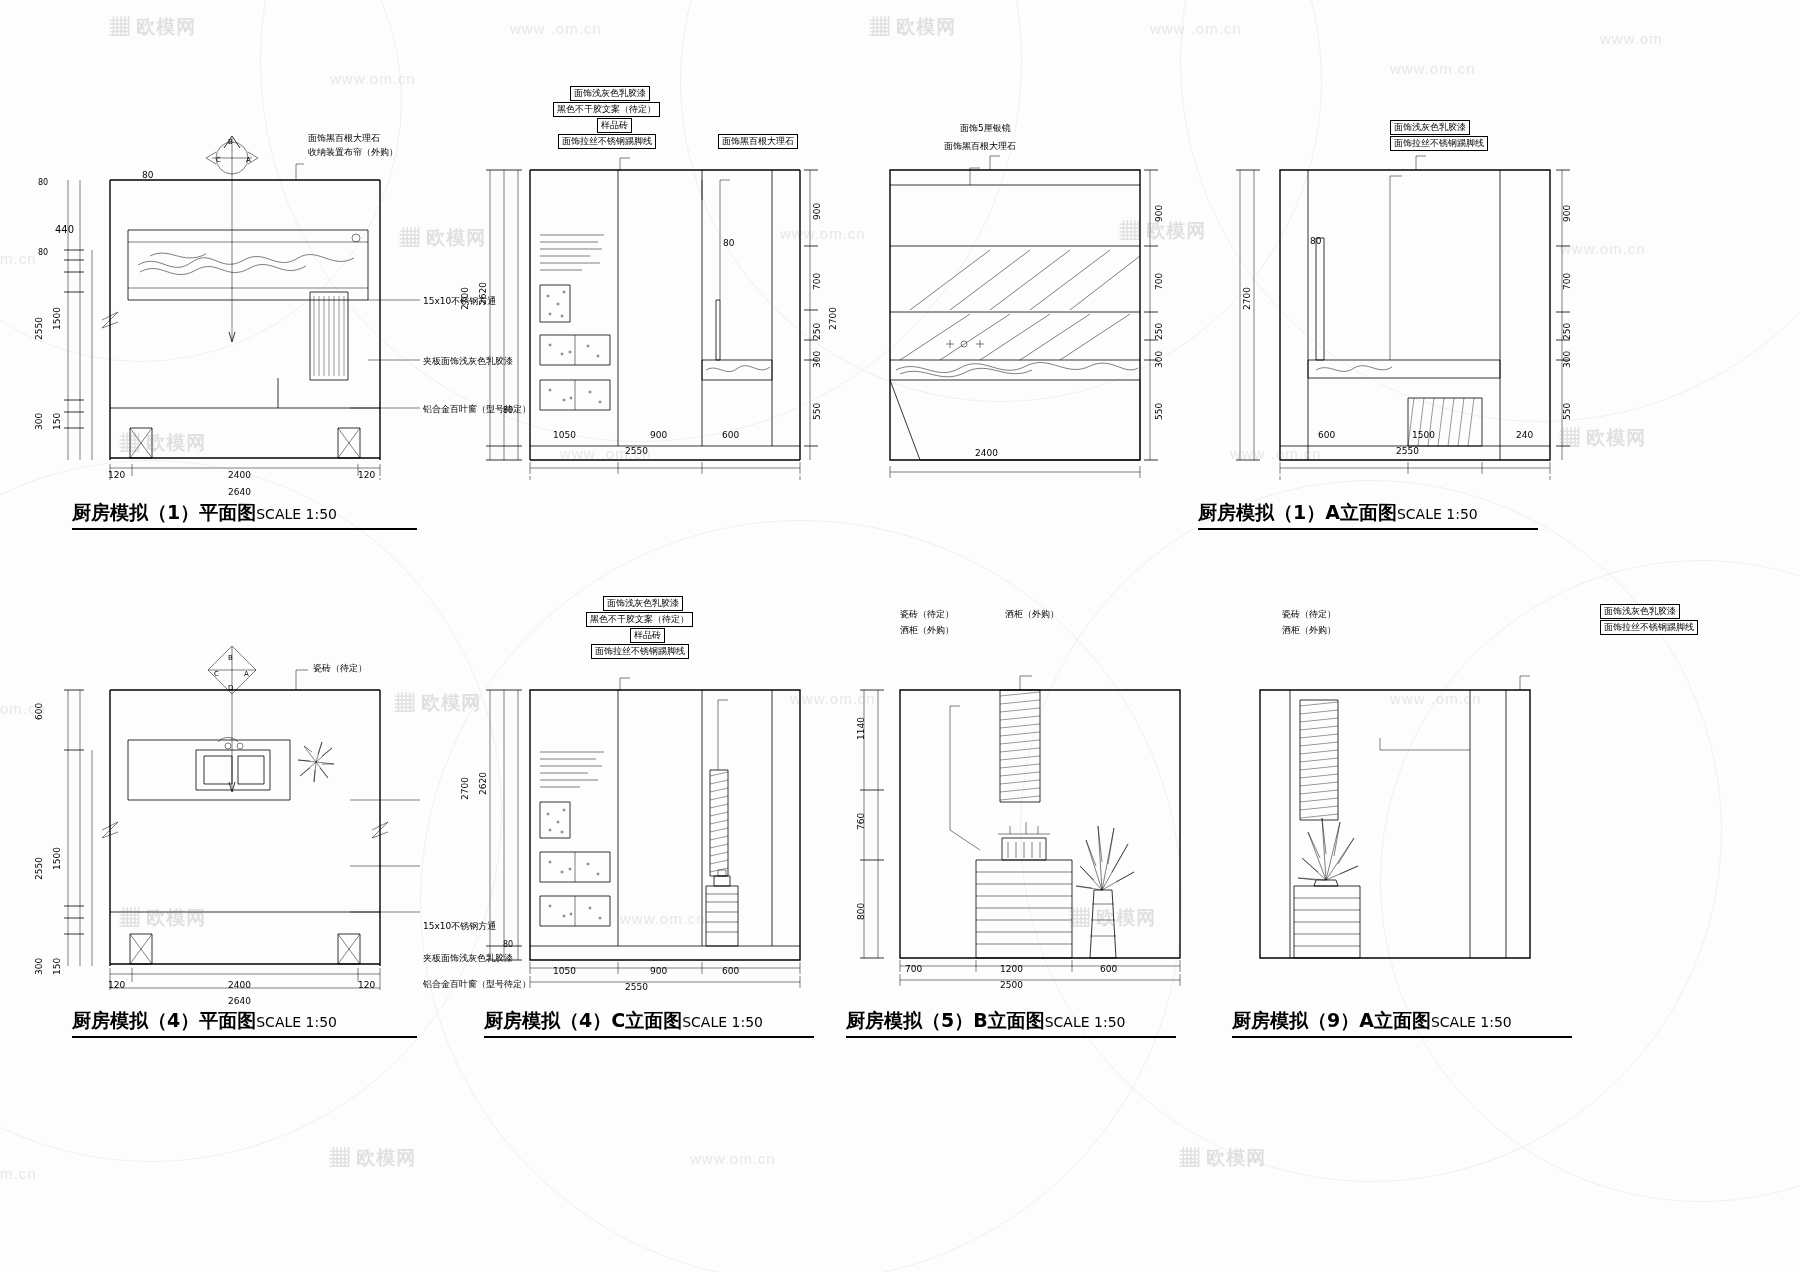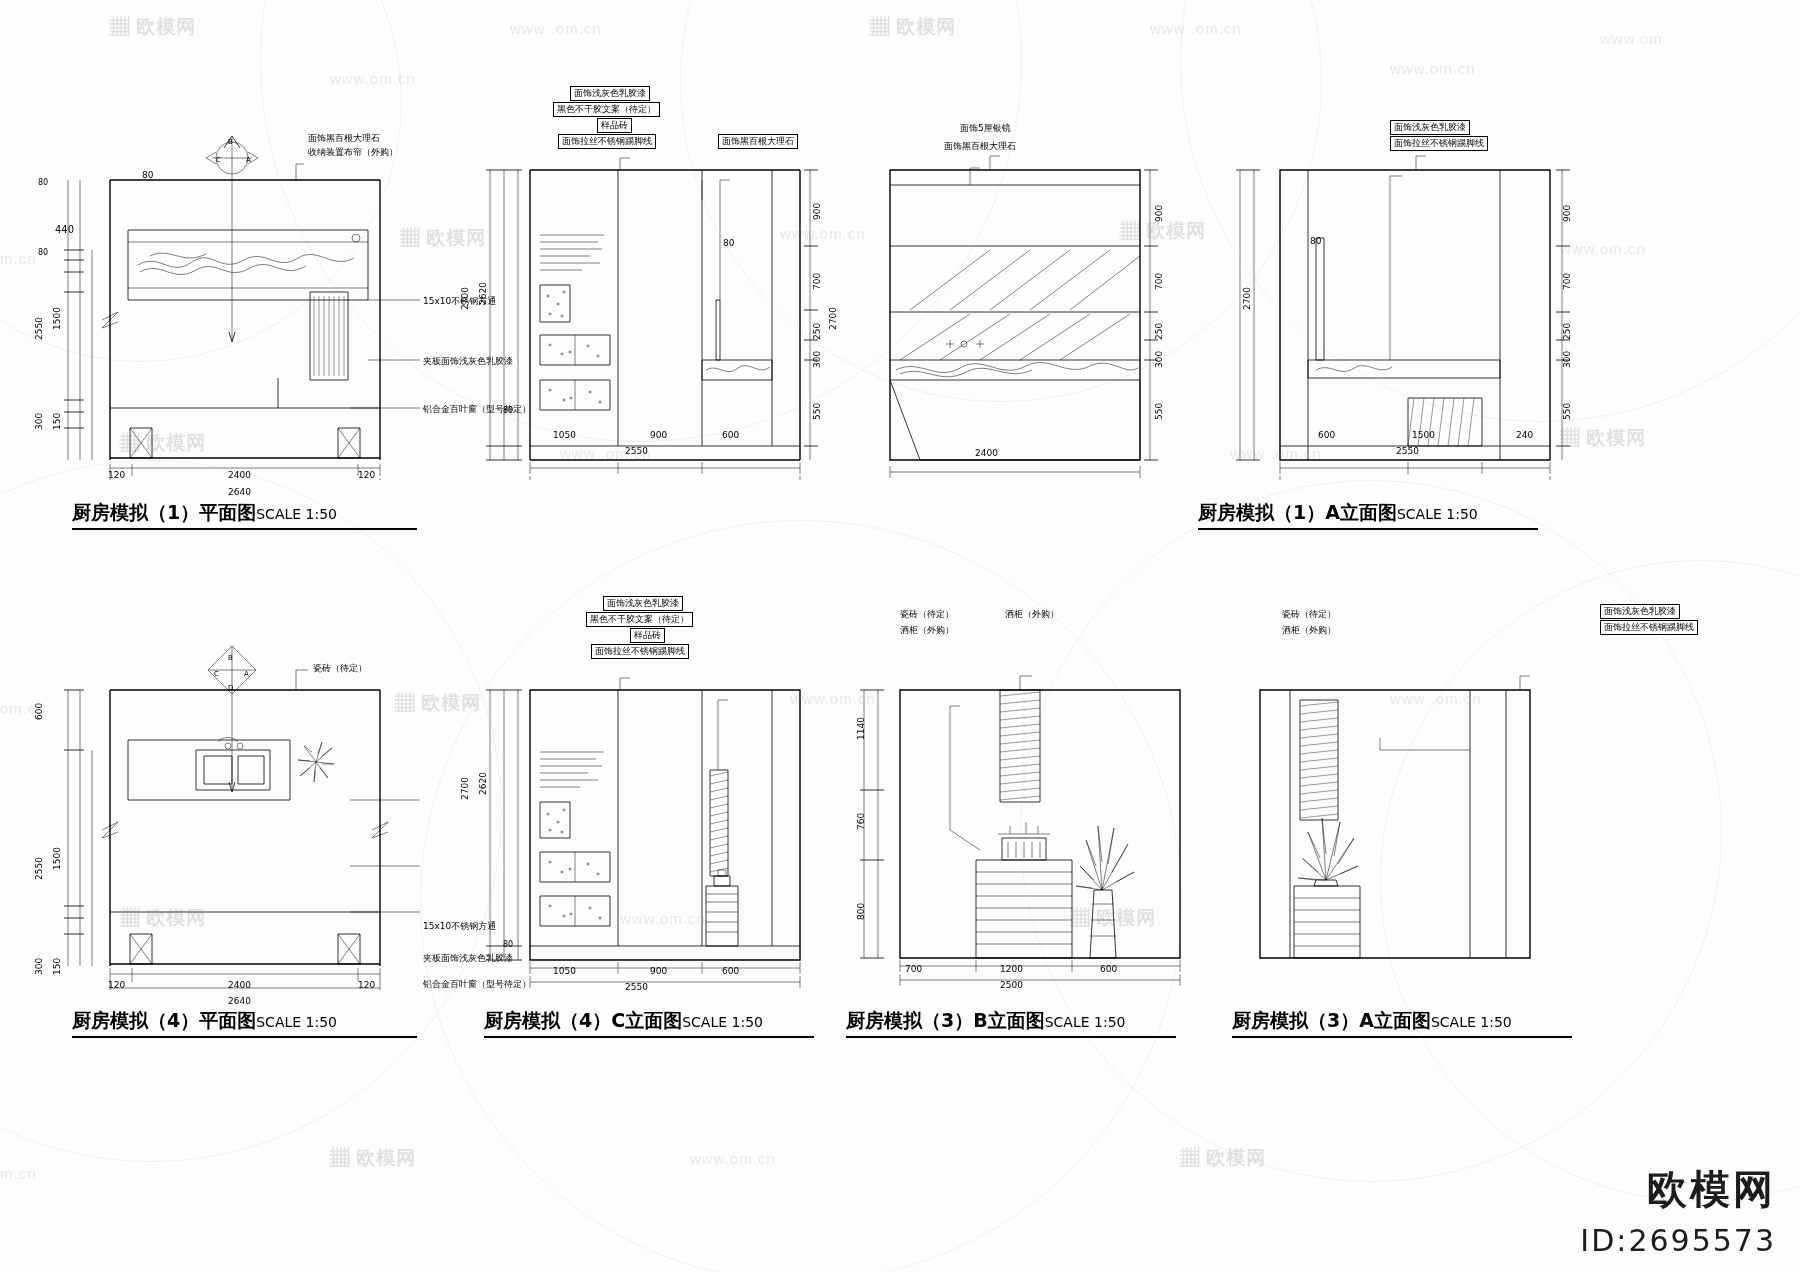--- a/index.html
+++ b/index.html
@@ -608,21 +608,21 @@
 
   <div class="dim vert" style="left:856px;top:740px;">1140</div>
   <div class="dim vert" style="left:856px;top:830px;">760</div>
   <div class="dim vert" style="left:856px;top:920px;">800</div>
   <div class="dim" style="left:905px;top:964px;">700</div>
   <div class="dim" style="left:1000px;top:964px;">1200</div>
   <div class="dim" style="left:1100px;top:964px;">600</div>
   <div class="dim" style="left:1000px;top:980px;">2500</div>
 
   <div class="cap" style="left:846px;top:1008px;width:330px;">
-    <span class="t1">厨房模拟（3）B立面图</span><span class="t2">SCALE 1:50</span>
+    <span class="t1">厨房模拟（5）B立面图</span><span class="t2">SCALE 1:50</span>
     <div class="rule"></div>
   </div>
 
   <div class="block" style="left:1230px;top:590px;width:360px;height:400px;">
     <svg width="360" height="400" viewBox="0 0 360 400">
       <path class="lnb" d="M30 100 L300 100 L300 368 L30 368 Z"></path>
       <path class="ln" d="M60 100 L60 368"></path>
       <path class="ln" d="M240 100 L240 368"></path>
       <path class="ln" d="M276 100 L276 368"></path>
 
@@ -643,22 +643,18 @@
 
       <path class="lnt" d="M290 100 L290 86 L300 86"></path>
     </svg>
   </div>
   <div class="note" style="left:1282px;top:608px;">瓷砖（待定）</div>
   <div class="note" style="left:1282px;top:624px;">酒柜（外购）</div>
   <div class="note boxed" style="left:1600px;top:604px;">面饰浅灰色乳胶漆</div>
   <div class="note boxed" style="left:1600px;top:620px;">面饰拉丝不锈钢踢脚线</div>
 
   <div class="cap" style="left:1232px;top:1008px;width:340px;">
-    <span class="t1">厨房模拟（3）A立面图</span><span class="t2">SCALE 1:50</span>
+    <span class="t1">厨房模拟（9）A立面图</span><span class="t2">SCALE 1:50</span>
     <div class="rule"></div>
   </div>
 
-  <div class="idtag">
-    <div class="brand">欧模网</div>
-    <div class="num">ID:2695573</div>
-  </div>
 
 </div>
 
 </body></html>

